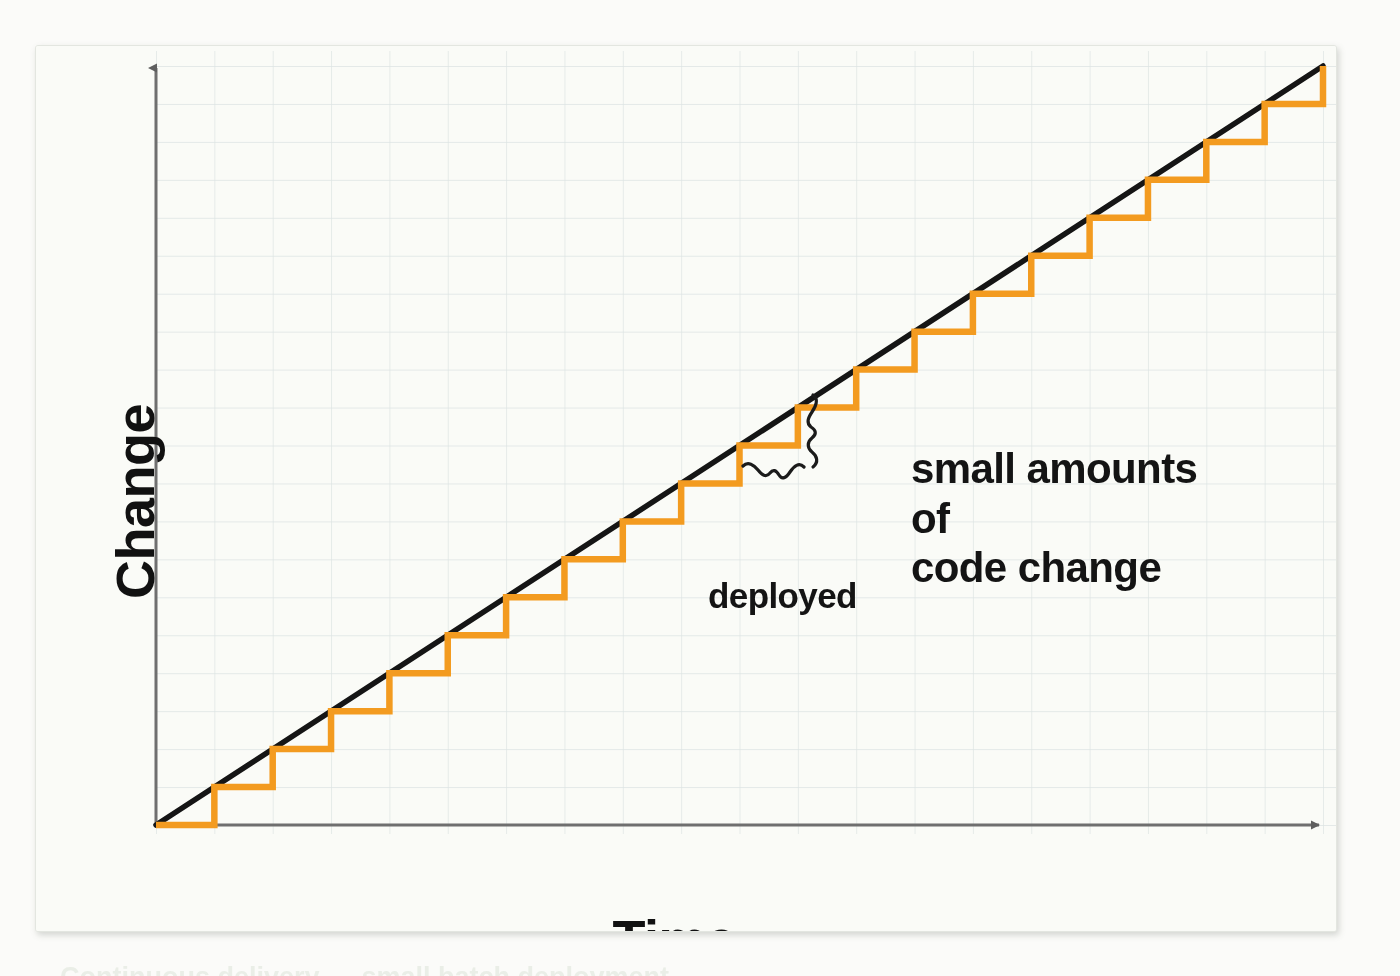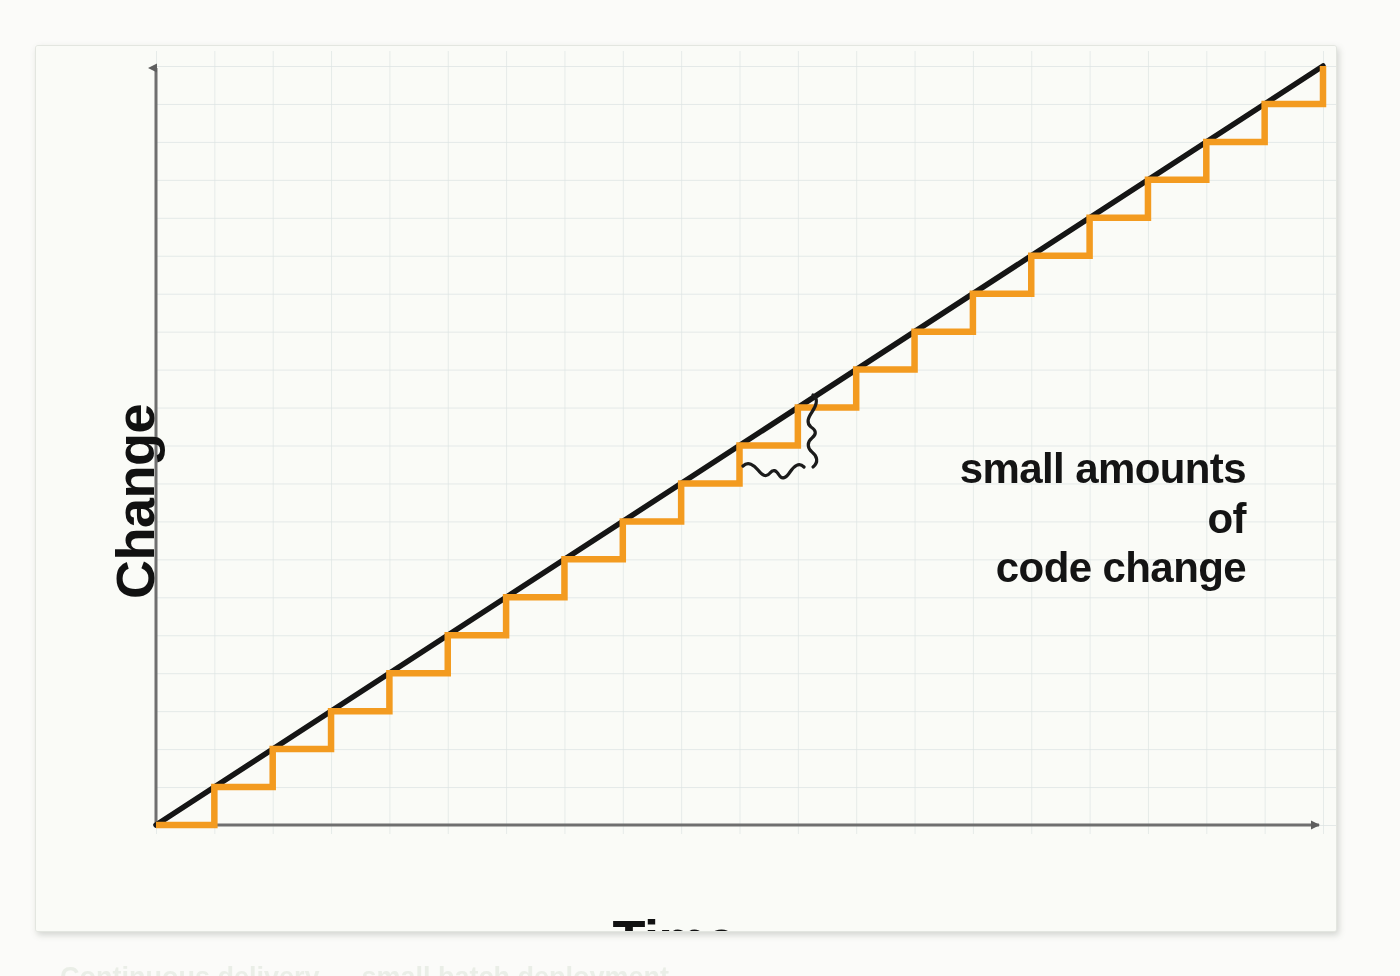--- a/index.html
+++ b/index.html
@@ -55,21 +55,21 @@
     top: 862px;
     width: 1400px;
     text-align: center;
     margin-left: -62px;
   }
   .annotation {
     position: absolute;
     color: #141414;
     font-family: "Liberation Sans", sans-serif;
     font-weight: bold;
-    text-align: right;
+    text-align: left;
     letter-spacing: -0.6px;
     line-height: 1.18;
   }
   #ann-small-amounts {
     font-size: 42px;
     left: 875px;
     top: 398px;
     width: 335px;
   }
   #ann-deployed {
@@ -163,19 +163,20 @@
     <div class="axis-label" id="y-axis-label">Change</div>
 
     <div class="axis-label" id="x-axis-label">Time</div>
 
     <div class="annotation" id="ann-small-amounts">
       <div>small amounts of</div>
       <div>code change</div>
     </div>
 
     <div class="annotation" id="ann-deployed">
+      <div>deployed</div>
     </div>
 
   </div>
 
   <div id="caption-sliver">Continuous delivery — small batch deployment</div>
 
 </div>
 
 </body></html>

